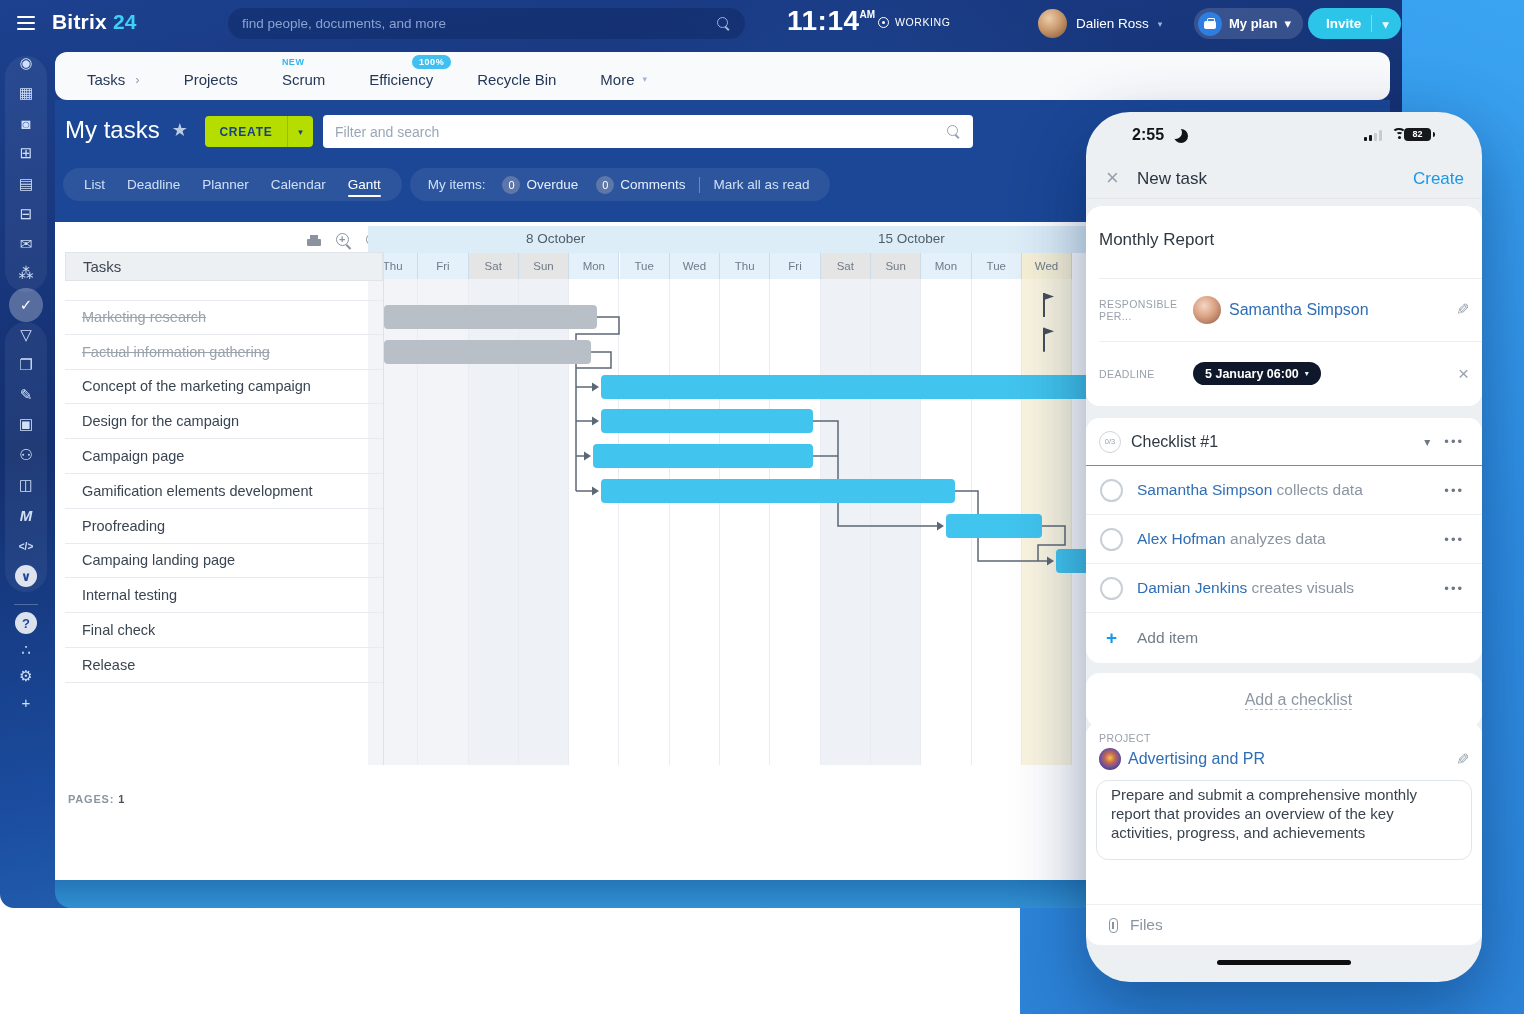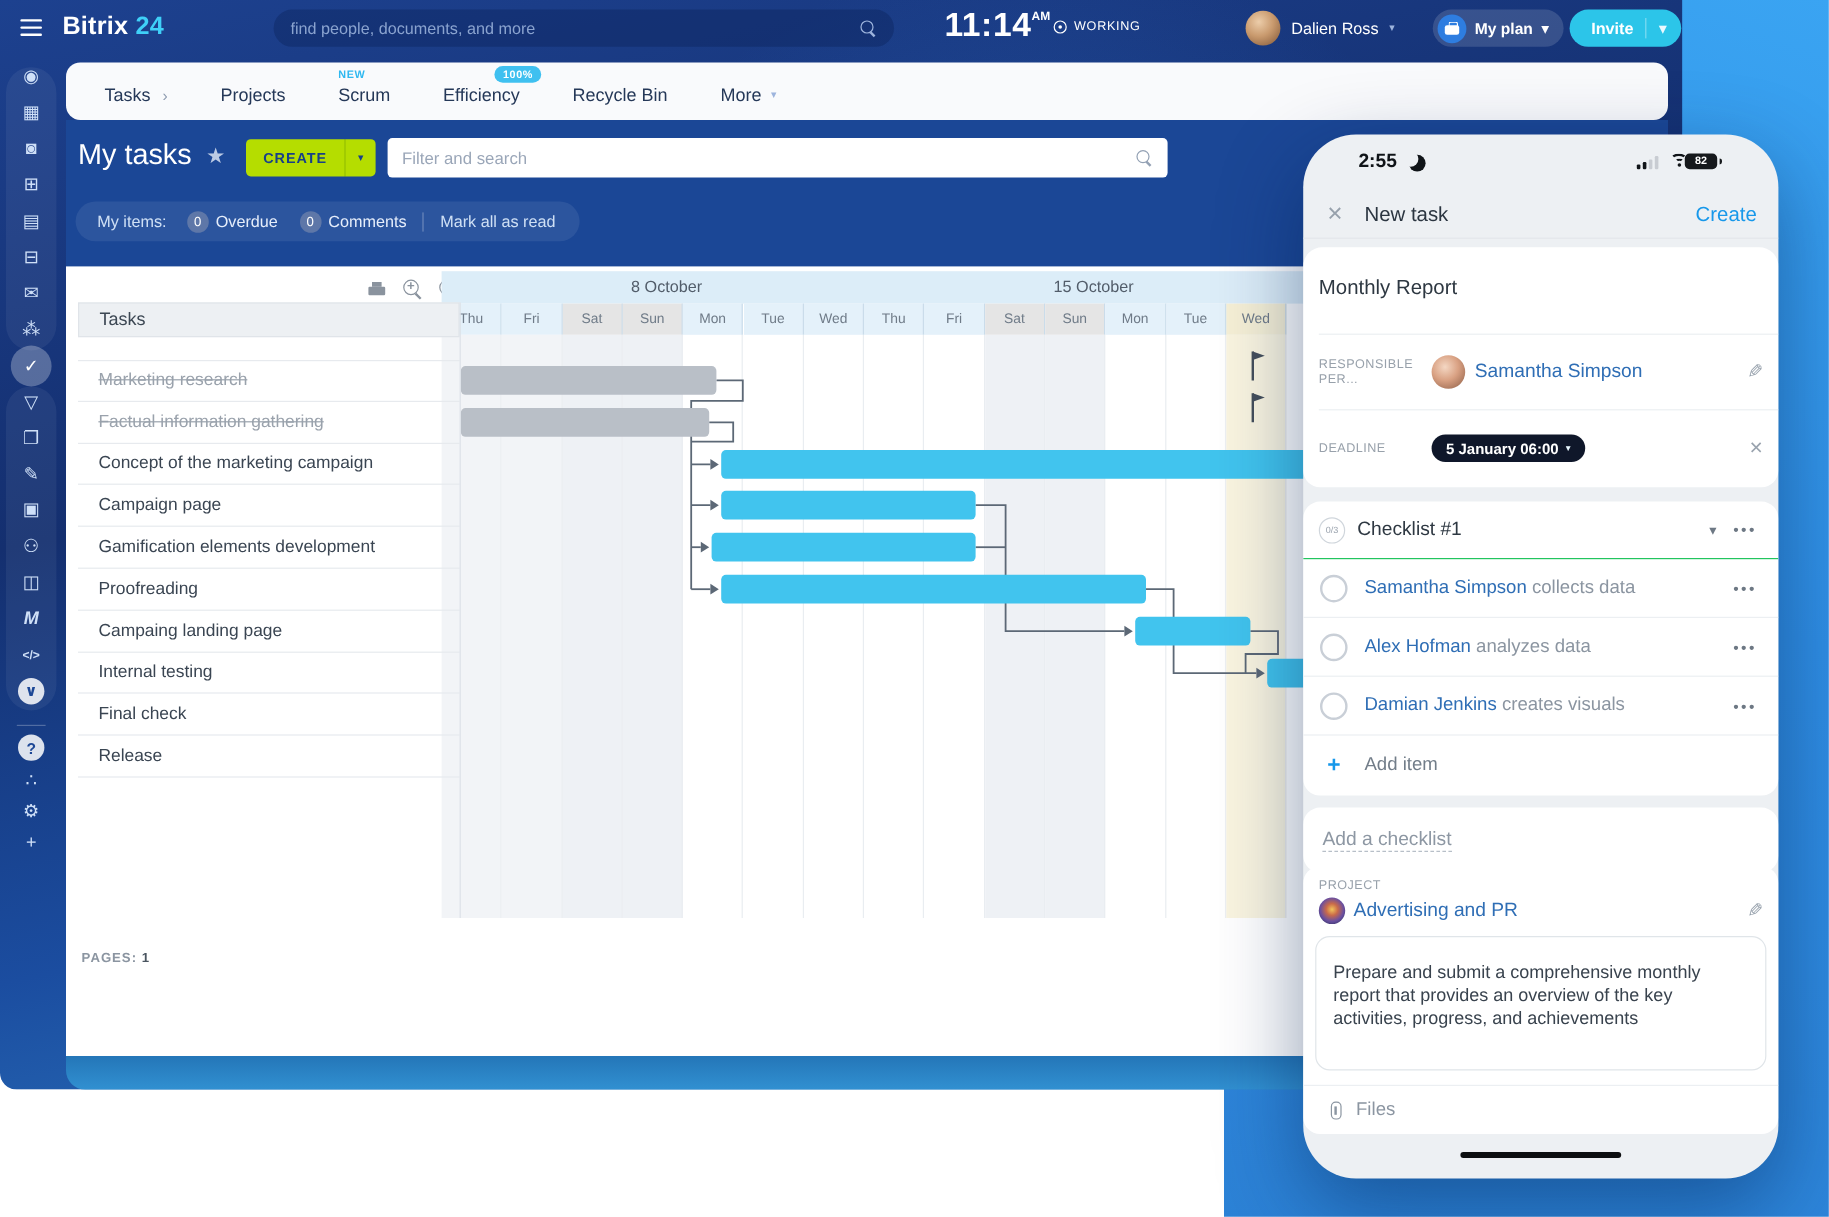--- a/index.html
+++ b/index.html
@@ -169,22 +169,22 @@
   .p-pill { background:#0f172a; color:#fff; font-size:12.5px; font-weight:bold; border-radius:12px; height:23px;
     display:inline-flex; align-items:center; padding:0 12px; gap:6px; cursor:pointer; }
   .p-pill .chev { color:#eaf9ff; font-size:8px; }
   .dots { color:#6d7884; font-size:13px; letter-spacing:2px; cursor:pointer; }
   .ckc { width:23px; height:23px; border-radius:50%; border:2px solid #c9cfd7; flex:0 0 auto; cursor:pointer; }
   .ck-row { position:absolute; left:0; width:100%; height:49px; display:flex; align-items:center; padding:0 18px 0 14px;
     border-bottom:1px solid #eceff2; }
   .ck-text { flex:1; margin-left:14px; font-size:15.5px; color:#8b95a1; white-space:nowrap; overflow:hidden; }
   .ck-text b { color:#2f6eb5; font-weight:normal; }
   .dashed-link { font-size:16px; color:#8d97a3; border-bottom:1px dashed #b7bfc8; cursor:pointer; }
-  .desc-box { position:absolute; left:10px; top:58px; width:376px; height:112px; border:1px solid #e0e5e9; border-radius:12px;
-    padding:20px 14px; font-size:15px; line-height:19px; color:#39434e; background:#fff; }
+  .desc-box { position:absolute; left:10px; top:58px; width:376px; height:80px; border:1px solid #e0e5e9; border-radius:12px;
+    padding:4px 14px; font-size:15px; line-height:19px; color:#39434e; background:#fff; }
   .clip { position:relative; width:14px; height:17px; display:inline-block; }
   .clip::before { content:""; position:absolute; left:3px; top:1px; width:7px; height:13px; border:1.6px solid #8b95a1; border-radius:4px; }
   .clip::after { content:""; position:absolute; left:6px; top:5px; width:1.6px; height:7px; background:#8b95a1; }
   .home-bar { position:absolute; left:131px; top:848px; width:134px; height:5px; border-radius:3px; background:#0c0e10; cursor:pointer; }
   .proj-avatar { width:22px; height:22px; border-radius:50%;
     background:radial-gradient(circle at 50% 45%, #f2c35a 0%, #c96a4a 30%, #6a4fa0 60%, #172645 100%); }
   .sam-avatar { width:28px; height:28px; border-radius:50%;
     background:radial-gradient(circle at 40% 35%, #f4d7c3 0%, #d9a183 45%, #8a5a43 100%); }
 </style>
 </head>
@@ -333,20 +333,27 @@
     </div>
     <div class="create-btn">
       <span class="txt">CREATE</span>
       <span class="dd">▾</span>
     </div>
     <div class="filter-input">
       <input placeholder="Filter and search" style="">
       <span class="lens dark"></span>
     </div>
     <div class="tabs-row">
+      <div class="pill-group" id="tabs-group">
+          <div class="tab">List</div>
+          <div class="tab">Deadline</div>
+          <div class="tab">Planner</div>
+          <div class="tab">Calendar</div>
+          <div class="tab active">Gantt</div>
+        </div>
       <div class="pill-group" id="items-group">
         <span class="mi-label">My items:</span>
         <span id="counters" style="display:flex;">
             <span class="counter">
               <span class="cnum">0</span>
               <span class="clab">Overdue</span>
             </span>
             <span class="counter">
               <span class="cnum">0</span>
               <span class="clab">Comments</span>
@@ -440,20 +447,21 @@
             <path d="M676,48.8 l10,3.5 l-10,3.5 Z" fill="#454f5b"></path>
           </svg>
         </div>
       <div class="tasks-head">
           <span>Tasks</span>
         </div>
       <div class="task-list" id="task-list">
           <div class="task-row done">Marketing research</div>
           <div class="task-row done">Factual information gathering</div>
           <div class="task-row">Concept of the marketing campaign</div>
+          <div class="task-row">Design for the campaign</div>
           <div class="task-row">Campaign page</div>
           <div class="task-row">Gamification elements development</div>
           <div class="task-row">Proofreading</div>
           <div class="task-row">Campaing landing page</div>
           <div class="task-row">Internal testing</div>
           <div class="task-row">Final check</div>
           <div class="task-row">Release</div>
         </div>
       <div class="tasks-vline"></div>
     </div>
@@ -526,21 +534,21 @@
             <span class="ck-text"><b>Damian Jenkins</b> creates visuals</span>
             <span class="dots">•••</span>
           </div>
         </div>
       <div style="position:absolute;left:0;top:195px;width:100%;height:50px;display:flex;align-items:center;padding:0 14px;">
         <span style="color:#1798ea;font-size:19px;font-weight:bold;width:23px;text-align:center;">+</span>
         <span style="margin-left:14px;font-size:15.5px;color:#727d89;">Add item</span>
       </div>
     </div>
 
-    <div class="p-card" style="top:561px;height:54px;border-radius:14px;display:flex;align-items:center;padding-left:16px;">
+    <div class="p-card" style="top:561px;height:54px;border-radius:14px;display:flex;align-items:center;padding-left:29px;justify-content:center;">
       <span class="dashed-link">Add a checklist</span>
     </div>
 
     <div class="p-card" style="top:610px;height:223px;border-radius:14px;">
       <div class="p-label" style="position:absolute;left:13px;top:10px;">PROJECT</div>
       <div style="position:absolute;left:13px;top:26px;width:370px;display:flex;align-items:center;">
         <span class="proj-avatar"></span>
         <span class="p-link" style="margin-left:7px;flex:1;">Advertising and PR</span>
         <span class="pencil">✎</span>
       </div>

